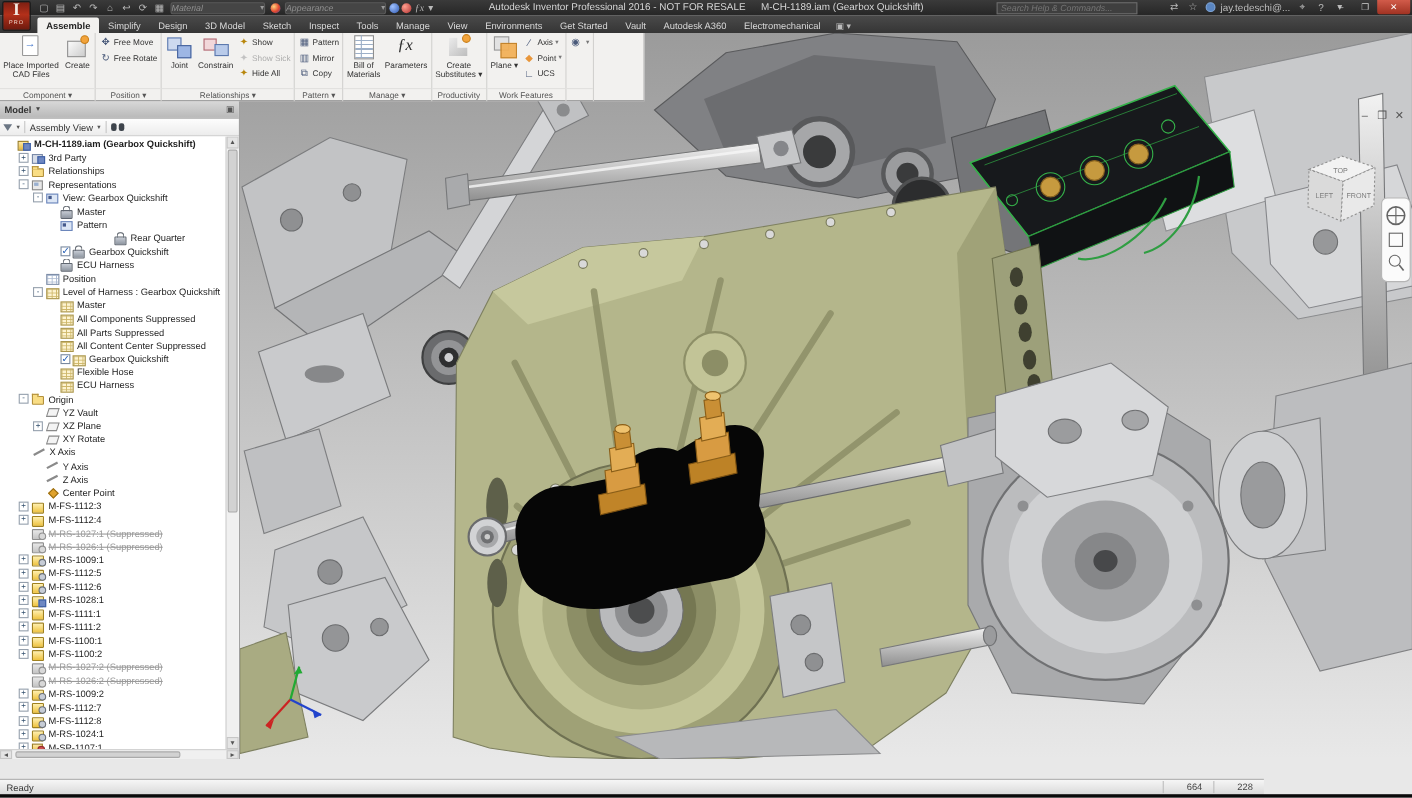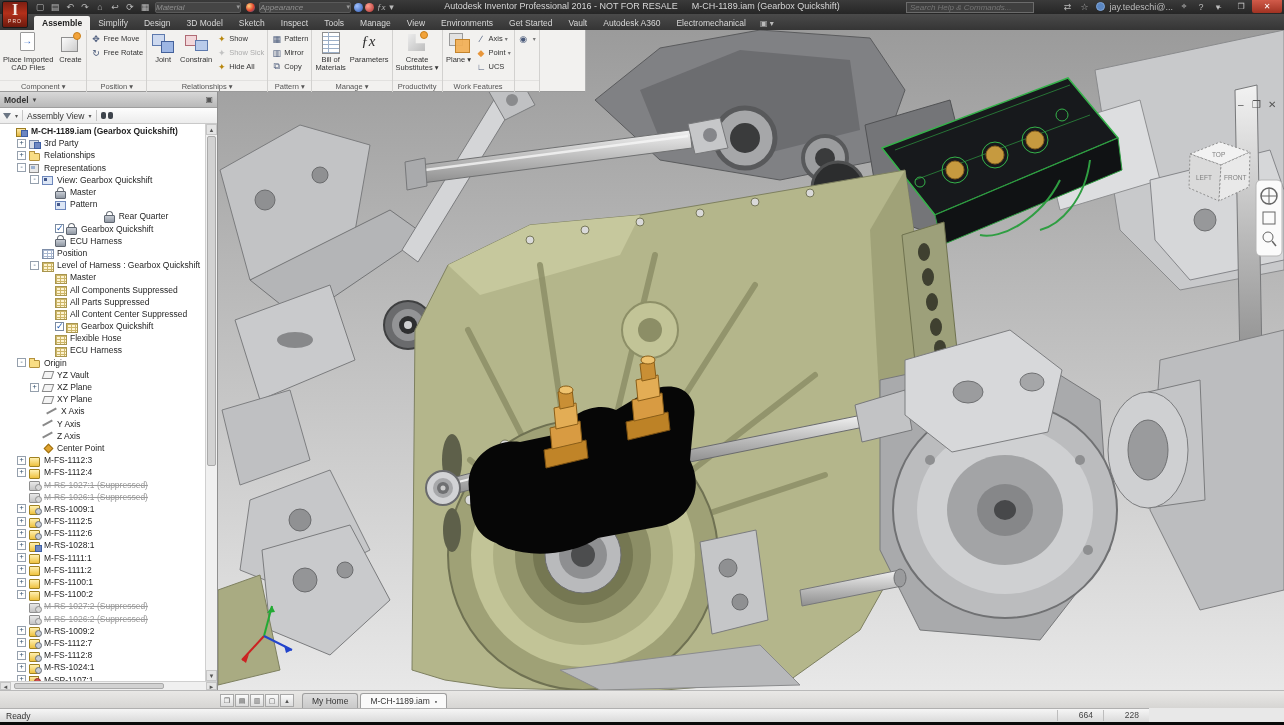--- a/index.html
+++ b/index.html
@@ -727,23 +727,23 @@
             <span class="lbl">YZ Vault</span>
           </div>
           <div class="trow" style="padding-left: 30px;">
             <span class="exp">+</span>
             <span class="ti ti-plane"></span>
             <span class="lbl">XZ Plane</span>
           </div>
           <div class="trow" style="padding-left: 30px;">
             <span class="exp blank">+</span>
             <span class="ti ti-plane"></span>
-            <span class="lbl">XY Plane</span>
-          </div>
-          <div class="trow" style="padding-left: 34px;">
+            <span class="lbl">XY Rotate</span>
+          </div>
+          <div class="trow" style="padding-left: 18px;">
             <span class="exp blank">+</span>
             <span class="ti ti-axis"></span>
             <span class="lbl">X Axis</span>
           </div>
           <div class="trow" style="padding-left: 30px;">
             <span class="exp blank">+</span>
             <span class="ti ti-axis"></span>
             <span class="lbl">Y Axis</span>
           </div>
           <div class="trow" style="padding-left: 30px;">
@@ -858,36 +858,20 @@
         </div>
         </div>
       <div class="hscroll">
         <div class="hs-arrow left">◄</div>
         <div class="hs-thumb"></div>
         <div class="hs-arrow right">►</div>
       </div>
     </div>
   </div>
 
-  <div class="doctabs" id="doctabs">
-      <div class="dt-icons">
-        <span class="dt-ic">❐</span>
-        <span class="dt-ic">▤</span>
-        <span class="dt-ic">▥</span>
-        <span class="dt-ic">▢</span>
-        <span class="dt-ic">▴</span>
-      </div>
-      <div class="dtab">
-        <span>My Home</span>
-      </div>
-      <div class="dtab active">
-        <span>M-CH-1189.iam</span>
-        <span class="closex">▪</span>
-      </div>
-    </div>
 
   <div class="statusbar">
     <span class="sb-left">Ready</span>
     <span class="sb-right">
       <span class="sb-cell">664</span>
       <span class="sb-cell">228</span>
     </span>
   </div>
   <div class="bottom-strip"></div>
 </div>

